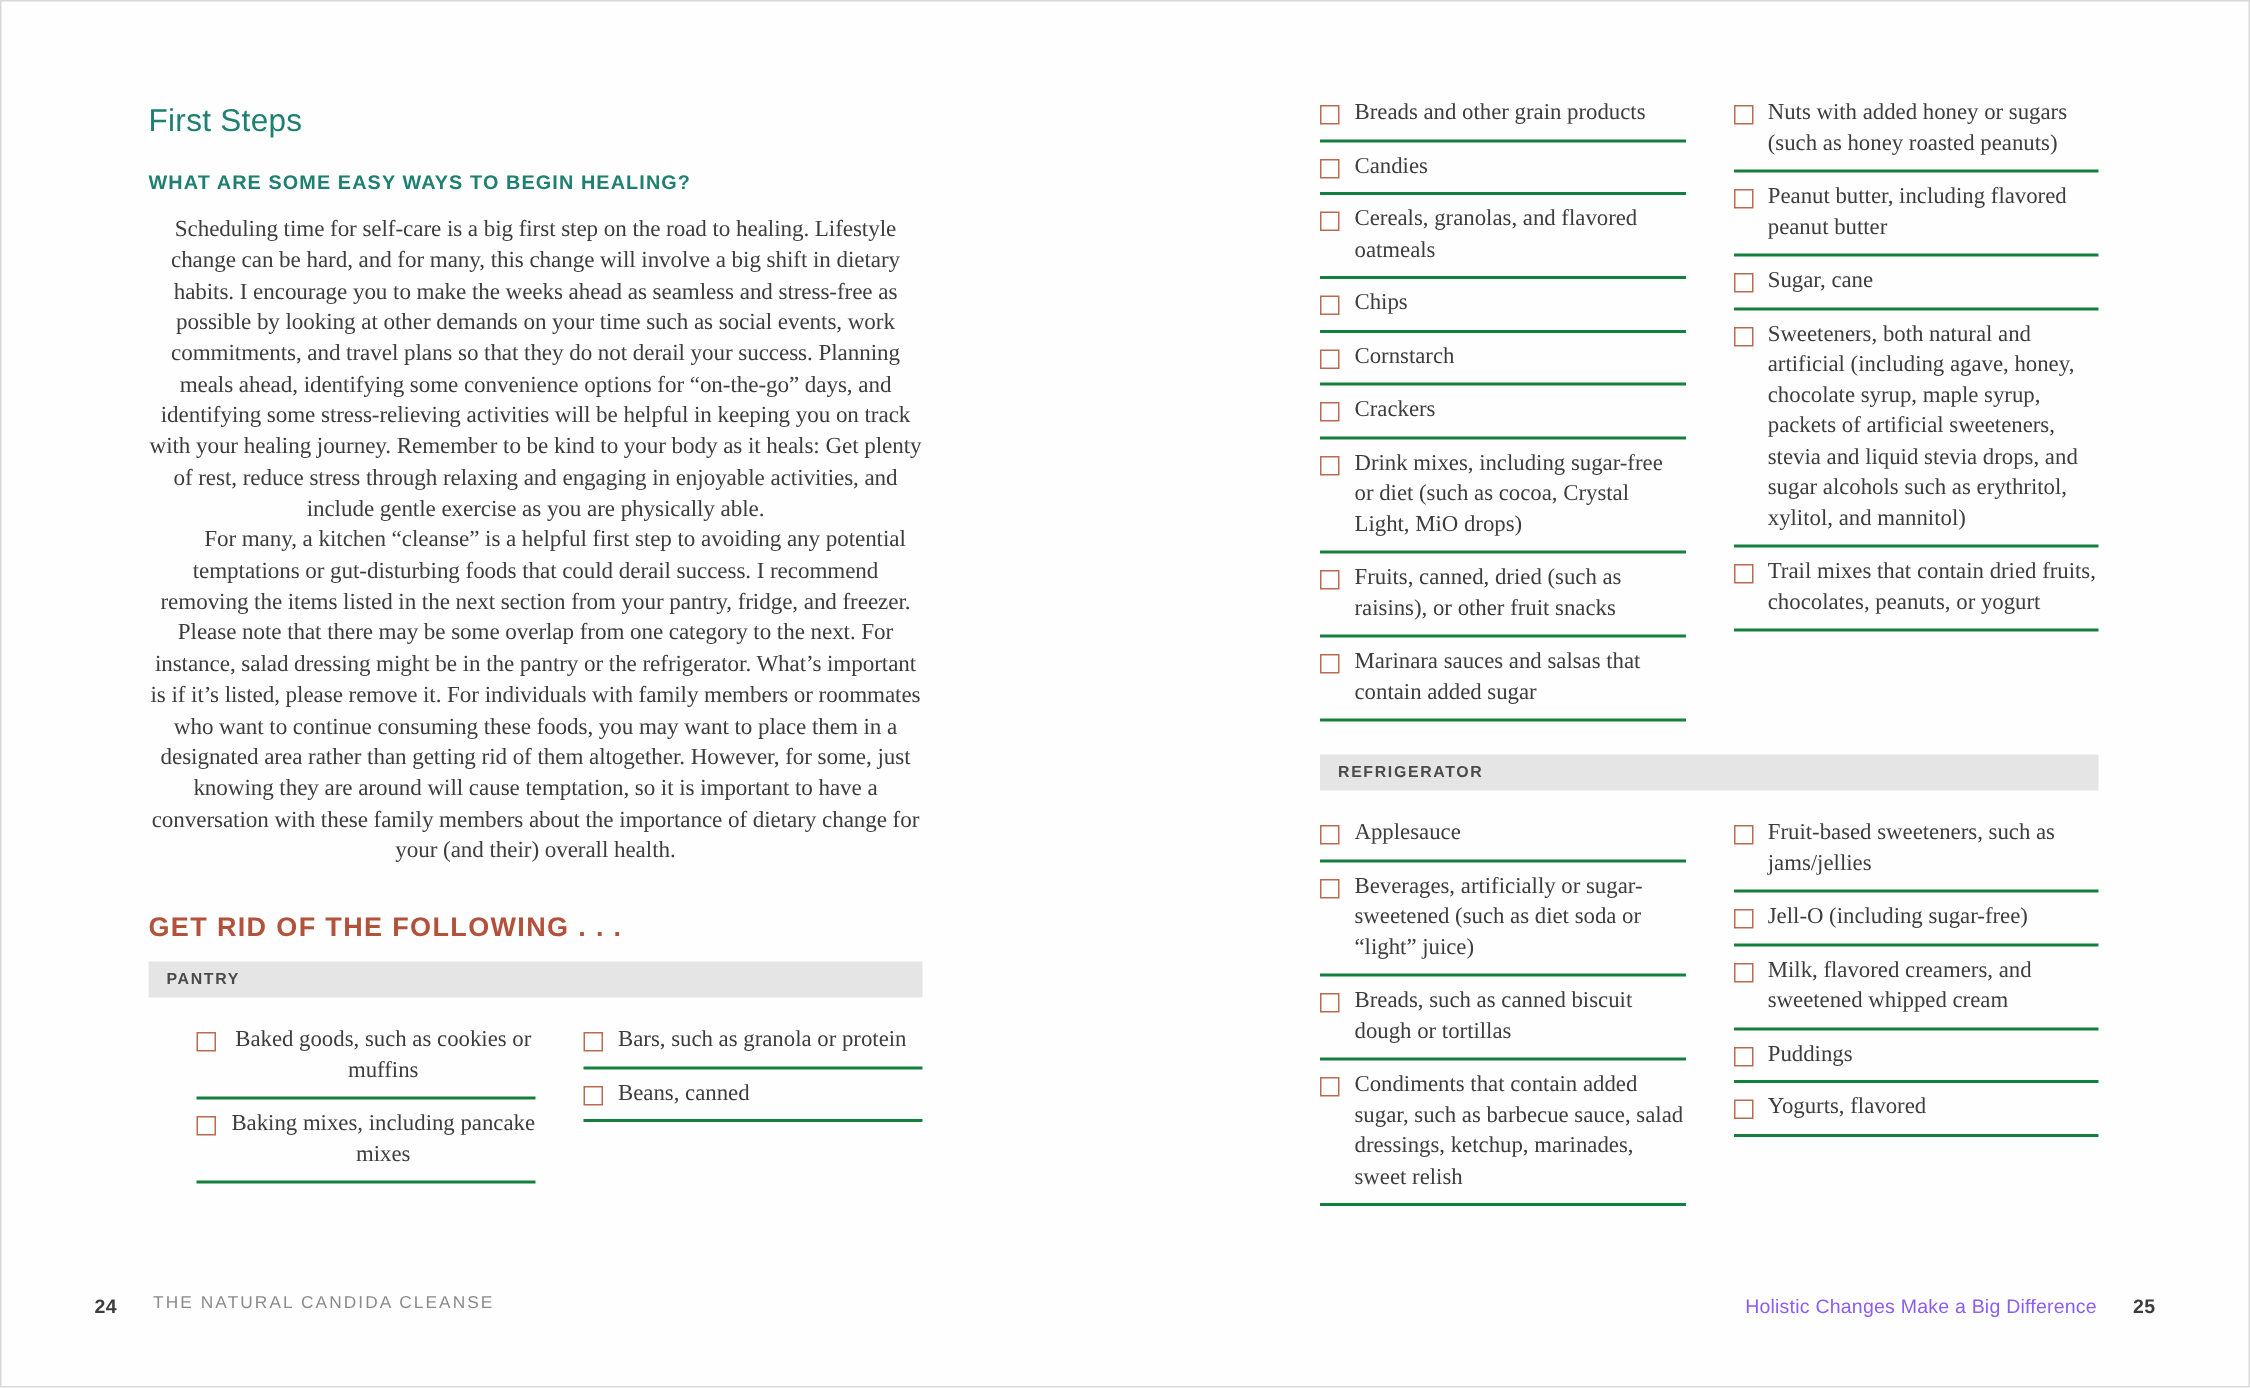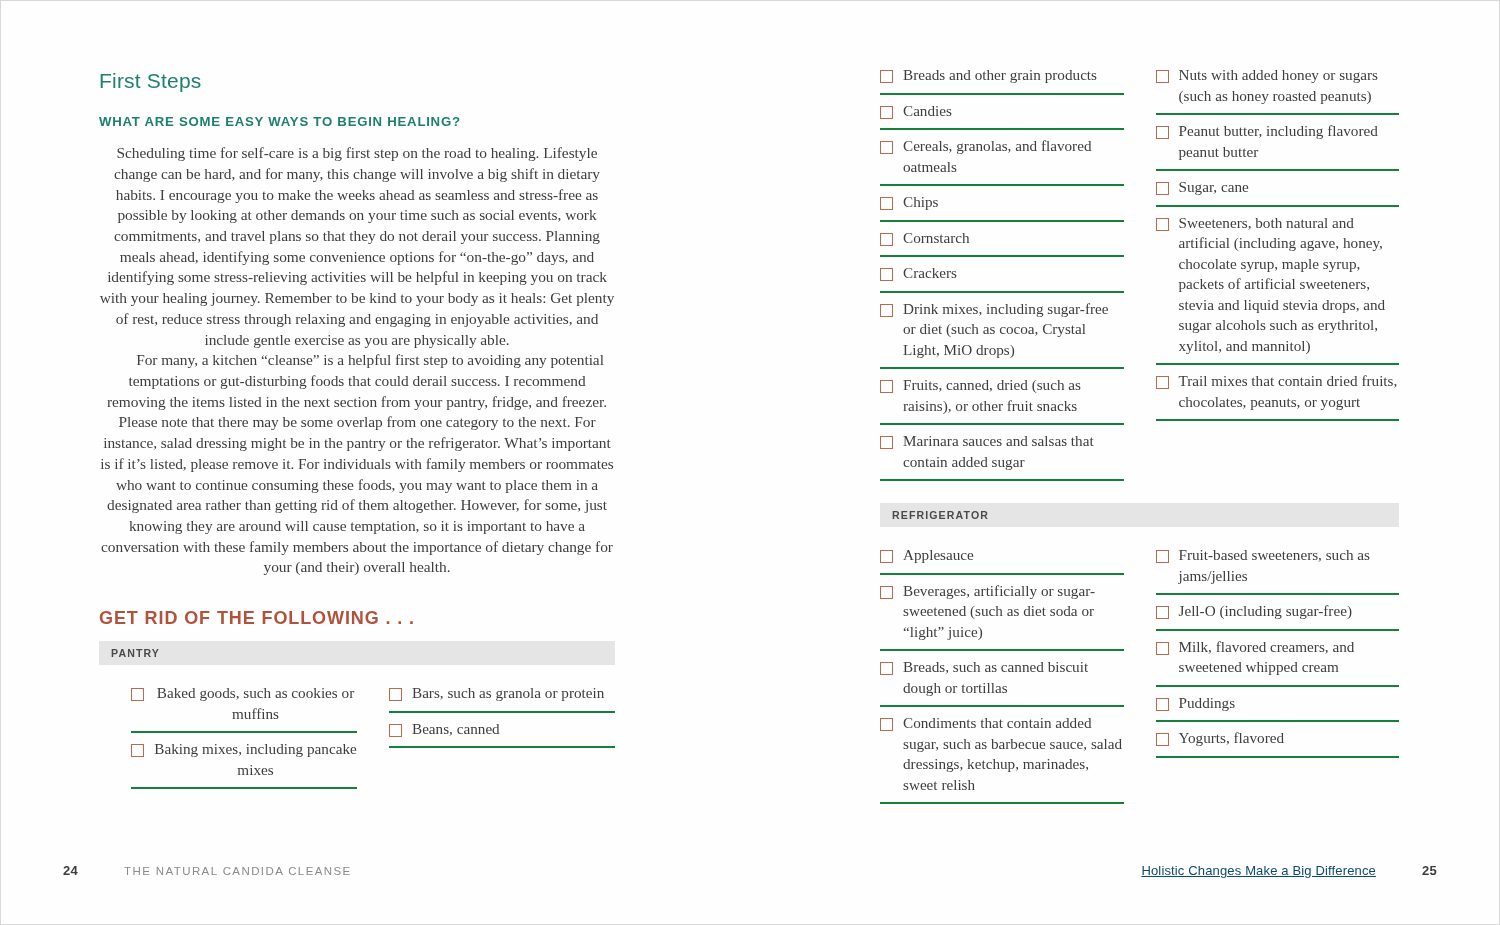--- a/index.html
+++ b/index.html
@@ -113,45 +113,43 @@
   .check-label { flex: 1 1 auto; }
 
   .col-indent { padding-left: 32px; text-align: center; }
 
   
   .folio {
     position: absolute;
     bottom: 46px;
     font-family: "Liberation Sans", sans-serif;
     display: flex;
-    align-items: center;
-    gap: 22px;
+    align-items: flex-start;
   }
   .folio-left  { left: 62px; }
   .folio-right { right: 62px; }
   .folio-num {
     font-size: 13px;
     font-weight: 700;
     color: #3d3d3d;
     letter-spacing: 0.3px;
   }
   .folio-text {
     font-size: 11.5px;
     letter-spacing: 1.4px;
     color: #8a8a8a;
     text-transform: uppercase;
   }
   .folio-left .folio-text { margin-left: 24px; }
   .folio-right .folio-text {
     text-transform: none;
     letter-spacing: 0.15px;
     font-size: 13px;
-    color: #0c4a6e;
+    color: #8b5cf6;
     margin-right: 24px;
-    text-decoration: underline;
   }
 </style>
 </head>
 <body>
 
 <div class="spread">
 
   <div class="page page-left">
 
     <h1 class="chapter-title">First Steps</h1>

